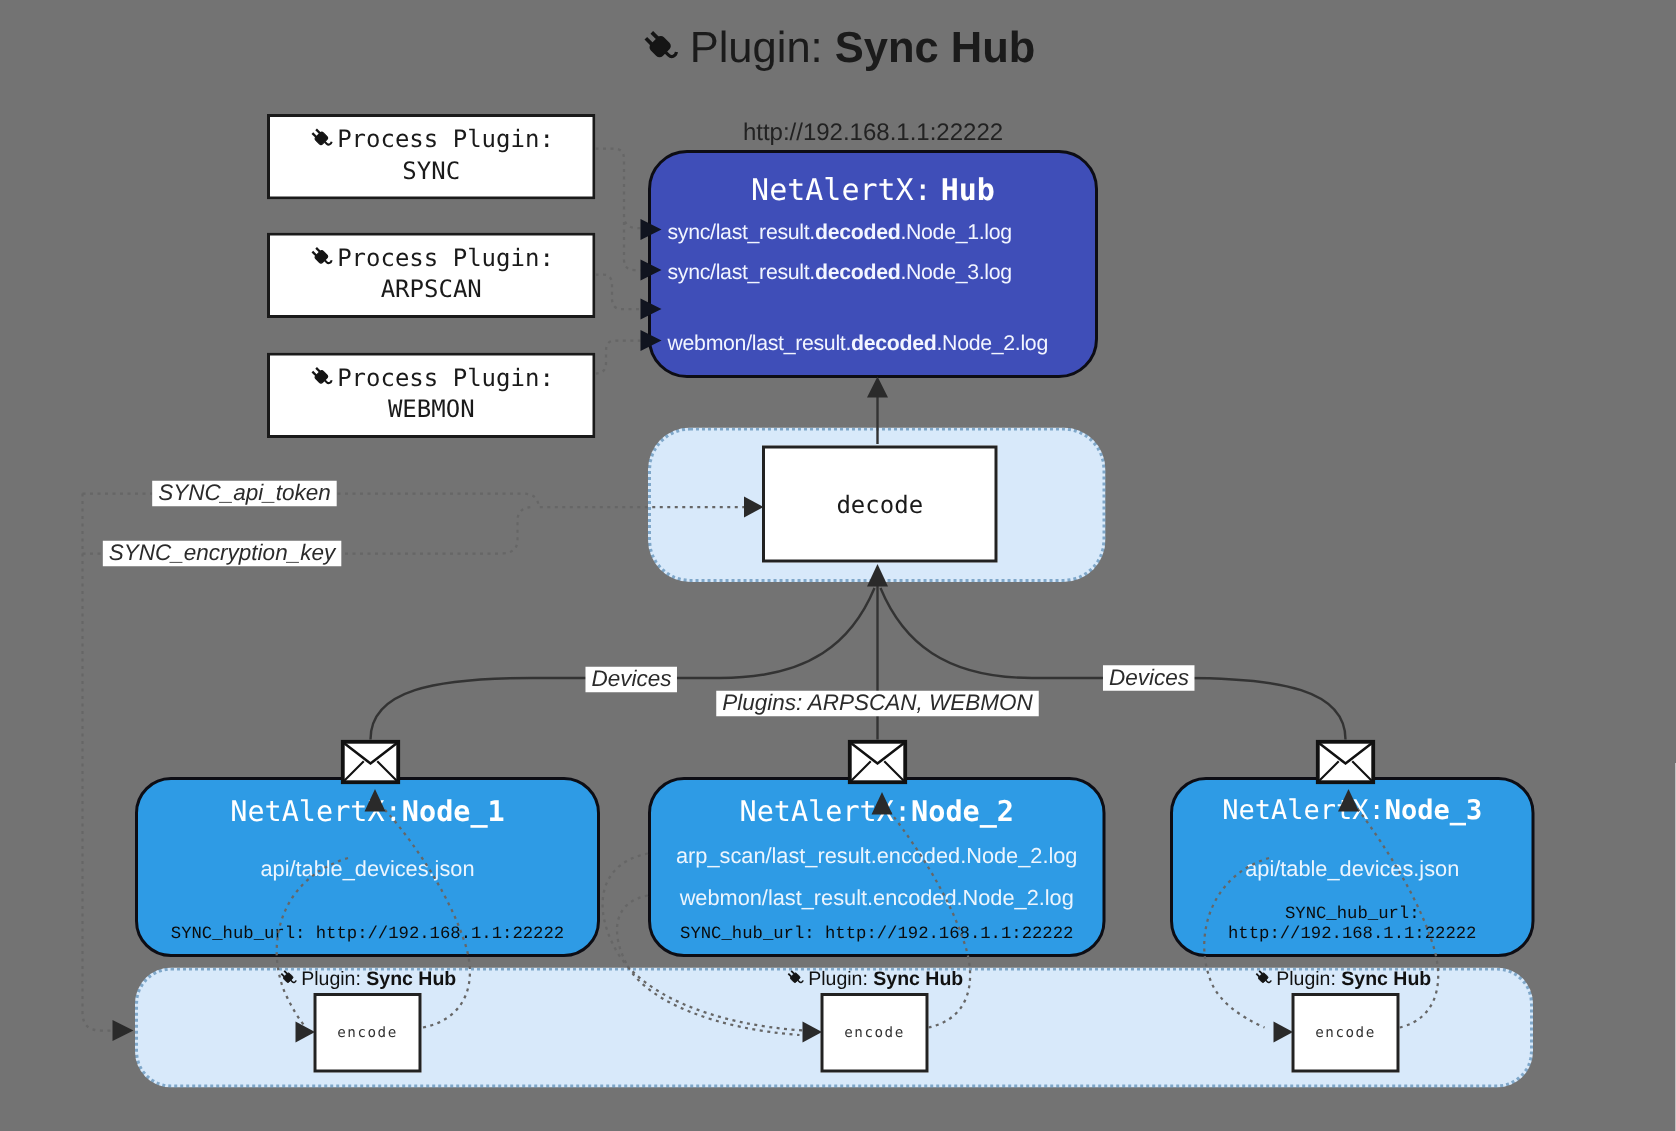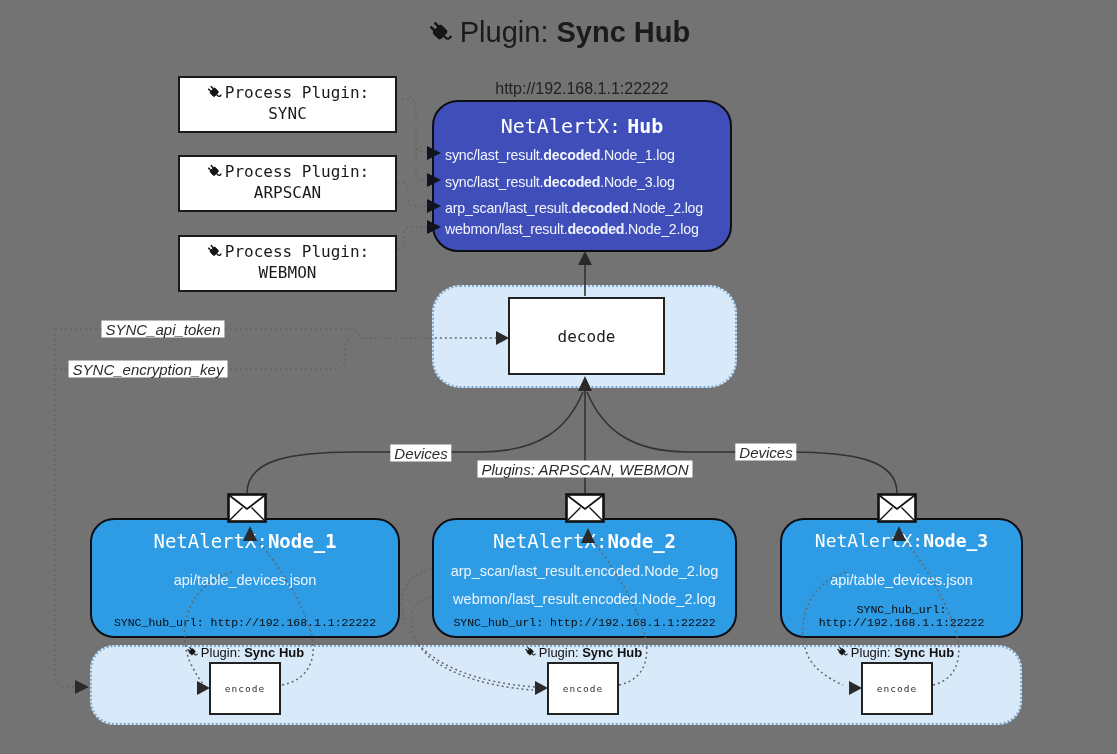--- a/index.html
+++ b/index.html
@@ -86,21 +86,20 @@
     <svg class="plug-lg">
         <use href="#sym-plug"></use>
       </svg><span>Plugin:</span><b>Sync Hub</b>
   </div>
 
   <div class="abs hub-url">http://192.168.1.1:22222</div>
   <div class="abs hub">
     <div class="hub-title"><span>NetAlertX:</span><b>Hub</b></div>
     <div class="hub-log" style="top:45px"><span>sync/last_result.</span><b>decoded</b><span>.Node_1.log</span></div>
     <div class="hub-log" style="top:72px"><span>sync/last_result.</span><b>decoded</b><span>.Node_3.log</span></div>
-    <div class="hub-log" style="top:98px"><span>arp_scan/last_result.</span><b>decoded</b><span>.Node_2.log</span></div>
     <div class="hub-log" style="top:119px"><span>webmon/last_result.</span><b>decoded</b><span>.Node_2.log</span></div>
   </div>
 
   <div class="abs pp" style="top:76px">
     <div><svg class="plug-sm">
           <use href="#sym-plug"></use>
         </svg><span>Process Plugin:</span></div>
     <div class="pp-name">SYNC</div>
   </div>
   <div class="abs pp" style="top:155px">

